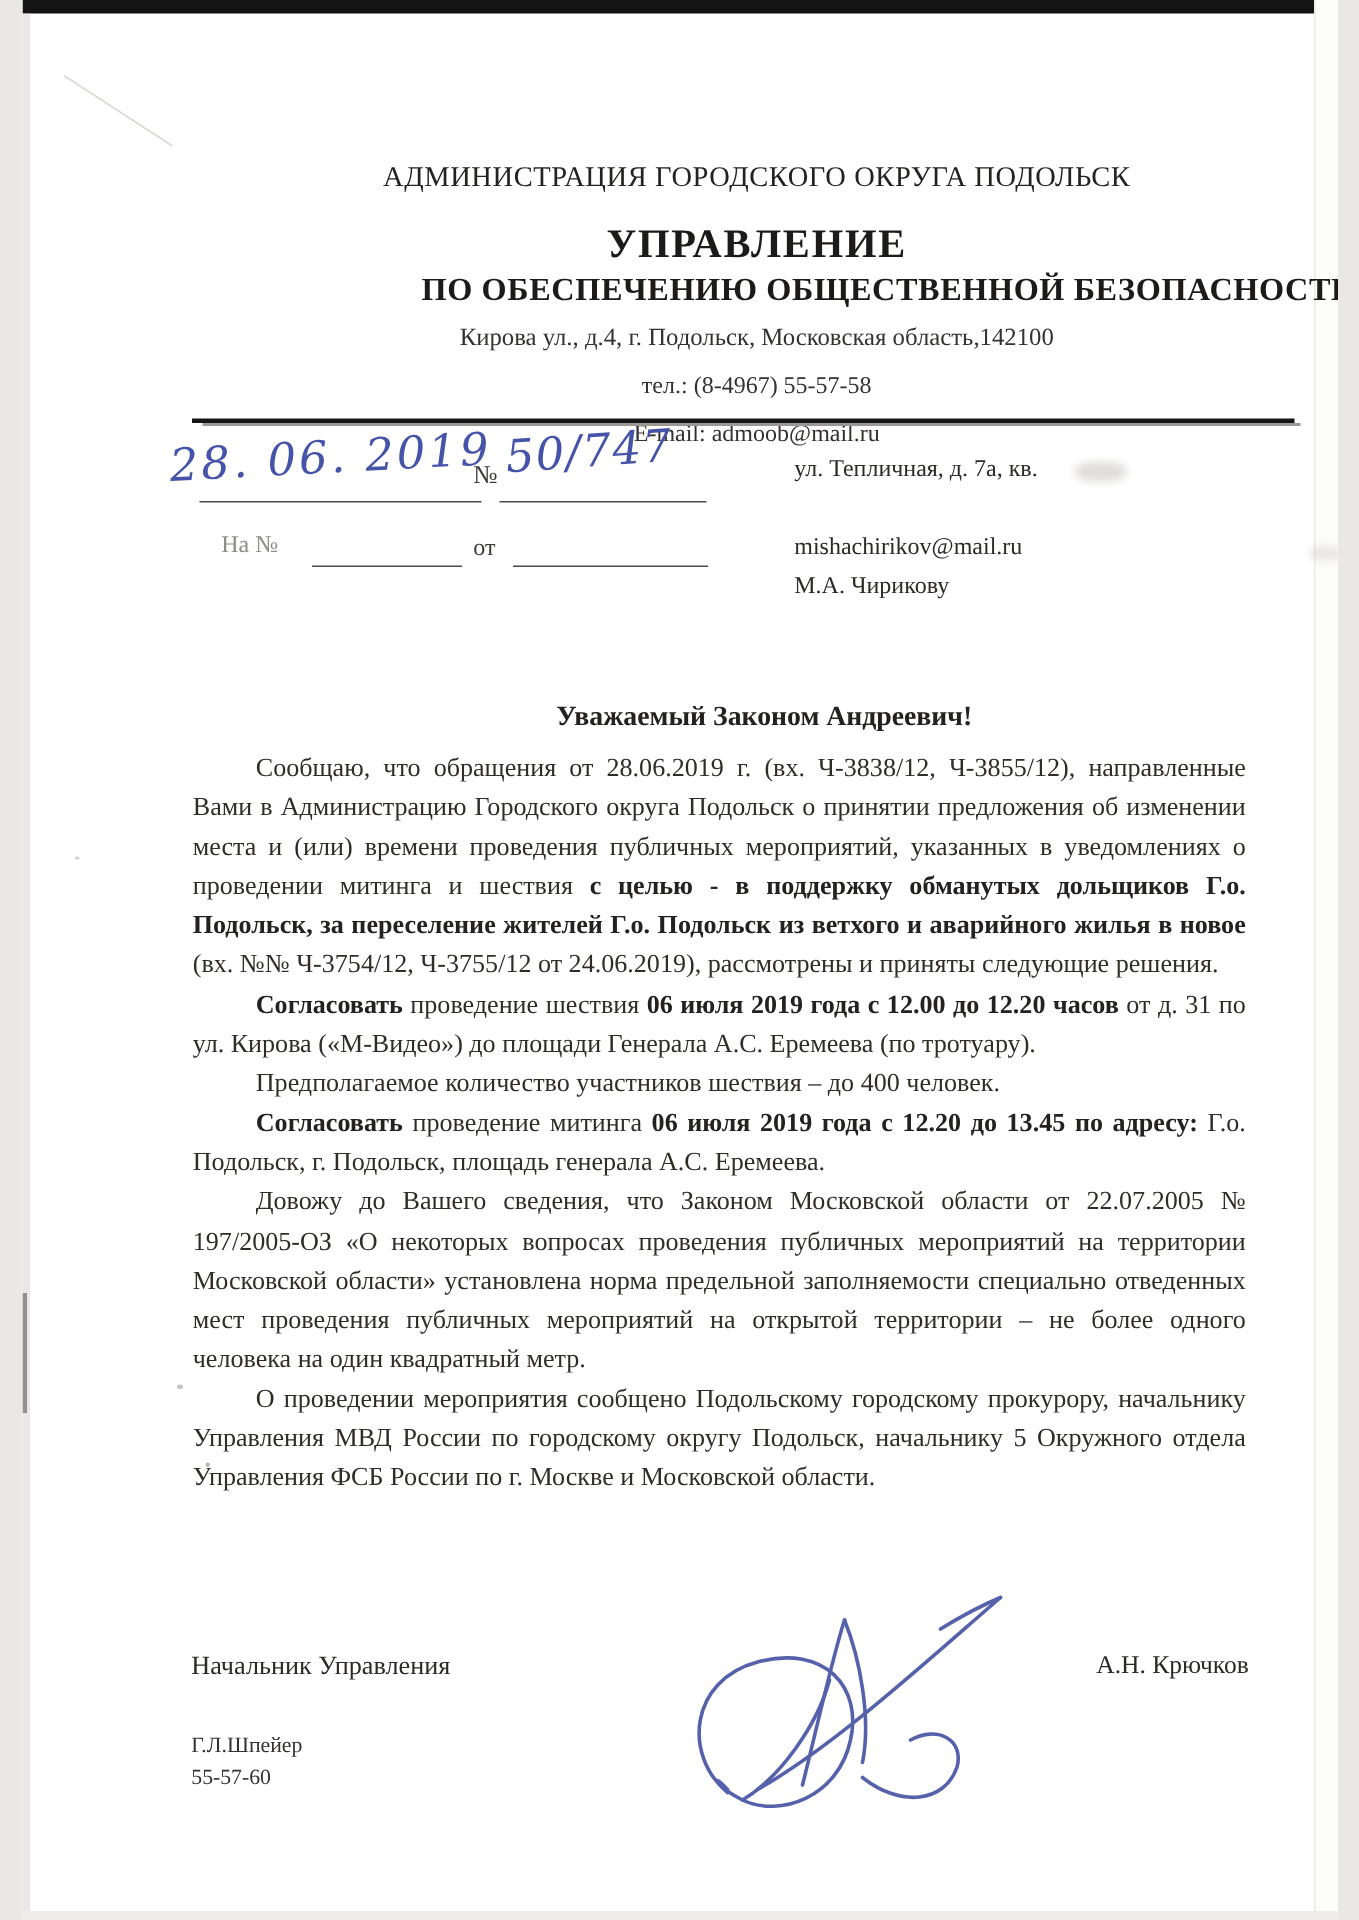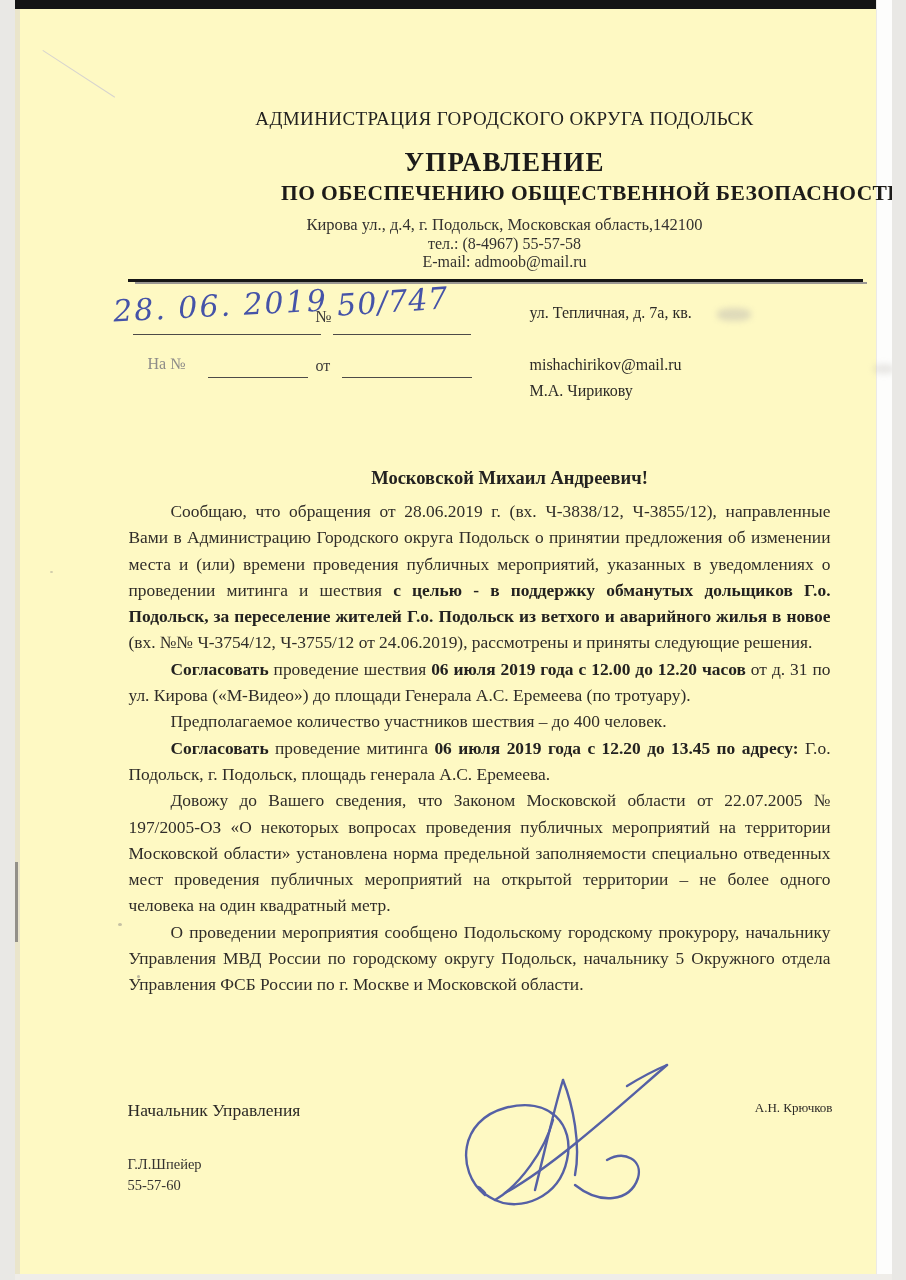--- a/index.html
+++ b/index.html
@@ -1,18 +1,18 @@
 <!DOCTYPE html>
 <html><head>
 <meta charset="utf-8">
 <style>
   html,body{margin:0;padding:0;background:#e9e8e5;}
   .page{
     position:relative;width:877px;height:1280px;margin:0 auto;
-    background:#fef9c3;overflow:hidden;
+    background:#ffffff;overflow:hidden;
     font-family:"Liberation Serif", serif;color:#2e2c29;text-decoration:underline;
   }
   
   .top-bar{position:absolute;left:0;top:0;width:891px;height:9px;background:#141414;}
   .right-strip{position:absolute;right:0;top:0;width:15px;height:1280px;background:#fdfdfc;border-left:1px solid #eceae6;}
   .left-strip{position:absolute;left:0;top:9px;width:5px;height:1271px;background:#d9d6d1;opacity:.55;}
   .left-dash{position:absolute;left:0;top:862px;width:3px;height:80px;background:#7d7b78;opacity:.8;}
   .bottom-strip{position:absolute;left:0;bottom:0;width:906px;height:6px;background:#efede9;}
   .scratch{position:absolute;left:28px;top:50px;width:86px;height:1px;background:#d7d4cf;transform:rotate(33deg);transform-origin:left top;}
   .speck{position:absolute;border-radius:50%;background:#8d8a86;}
@@ -21,21 +21,21 @@
   .speck.s3{left:103px;top:923px;width:4px;height:3px;opacity:.5;}
   .smudge{position:absolute;background:#b9b5af;filter:blur(3px);border-radius:40%;}
   .smudge.redact{left:702px;top:308px;width:34px;height:13px;opacity:.45;}
   .smudge.edge{left:858px;top:364px;width:22px;height:10px;opacity:.3;}
   
   .letterhead{position:absolute;left:90px;top:108px;width:800px;text-align:center;}
   .org1{font-size:19px;letter-spacing:.4px;color:#232220;}
   .org2{font-size:27px;font-weight:bold;letter-spacing:1.2px;margin-top:17px;color:#1c1b19;}
   .org3{font-size:21.5px;font-weight:bold;letter-spacing:.4px;margin-top:3px;color:#1c1b19;text-align:right;}
   .addr{font-size:16.5px;margin-top:9px;color:#343230;}
-  .tel,.email{font-size:16px;margin-top:0;color:#343230;}
+  .tel,.email{font-size:16px;margin-top:14px;color:#343230;}
   
   .divider{position:absolute;left:113px;top:279px;width:735px;height:3px;background:#161616;}
   .divider-shadow{position:absolute;left:120px;top:282px;width:732px;height:2px;background:#9b9894;}
   
   .hw{font-family:"DejaVu Serif", serif;font-style:italic;color:#4553a8;}
   .hw-date{position:absolute;left:98px;top:288px;font-size:30px;letter-spacing:2px;transform:rotate(-3deg);}
   .hw-num{position:absolute;left:322px;top:284px;font-size:30px;letter-spacing:1px;transform:rotate(-4deg);}
   .u-line{position:absolute;height:0;border-bottom:1.6px solid #4d4b48;}
   .ul-date{left:118px;top:334px;width:188px;}
   .ul-num{left:318px;top:334px;width:138px;}
@@ -47,21 +47,21 @@
   
   .recipient{position:absolute;left:515px;top:300px;font-size:16px;line-height:26px;color:#2c2a27;}
   .recipient .gap{height:26px;}
   
   .salutation{position:absolute;left:145px;top:468px;width:700px;text-align:center;font-weight:bold;font-size:18.5px;color:#232220;}
   .body{position:absolute;left:114px;top:498px;width:702px;font-size:17.4px;line-height:26.3px;text-align:justify;color:#302d29;}
   .body p{margin:0;text-indent:42px;}
   .b{font-weight:bold;color:#232220;}
   
   .sign-pos{position:absolute;left:113px;top:1100px;font-size:17.5px;color:#2c2a27;}
-  .sign-name{position:absolute;left:600px;top:1100px;width:218px;text-align:right;font-size:13px;color:#2c2a27;}
+  .sign-name{position:absolute;left:600px;top:1100px;width:218px;text-align:right;font-size:17px;color:#2c2a27;}
   .signature-svg{position:absolute;left:420px;top:1050px;width:260px;height:172px;}
   .footer-exec{position:absolute;left:113px;top:1156px;font-size:14.5px;color:#343230;}
   .footer-phone{position:absolute;left:113px;top:1177px;font-size:14.5px;color:#343230;}
 </style>
 </head>
 <body>
 
 <div class="page">
 
   <div class="top-bar"></div>
@@ -98,21 +98,21 @@
   <span class="lbl-ot">от</span>
   <span class="u-line ul-ot"></span>
 
   <div class="recipient">
     <div>ул. Тепличная, д. 7а, кв.</div>
     <div class="gap"></div>
     <div>mishachirikov@mail.ru</div>
     <div>М.А. Чирикову</div>
   </div>
 
-  <div class="salutation">Московской Михаил Андреевич!</div>
+  <div class="salutation">Уважаемый Законом Андреевич!</div>
 
   <div class="body">
     <p><span>Сообщаю, что обращения от 28.06.2019 г. (вх. Ч-3838/12, Ч-3855/12), направленные Вами  в Администрацию Городского округа Подольск о принятии предложения об изменении места и (или) времени проведения публичных мероприятий, указанных в уведомлениях о проведении митинга и шествия </span><span class="b">с целью - в поддержку обманутых дольщиков Г.о. Подольск, за переселение жителей Г.о. Подольск из ветхого и аварийного жилья в новое</span><span>    (вх. №№ Ч-3754/12, Ч-3755/12 от 24.06.2019), рассмотрены и приняты следующие решения.</span></p>
     <p><span class="b">Согласовать</span><span> проведение шествия </span><span class="b">06 июля 2019 года с 12.00 до 12.20 часов</span><span> от д. 31 по ул. Кирова («М-Видео») до площади Генерала А.С. Еремеева (по тротуару).</span></p>
     <p><span>Предполагаемое количество участников шествия – до 400 человек.</span></p>
     <p><span class="b">Согласовать</span><span> проведение митинга </span><span class="b">06 июля 2019 года с 12.20 до 13.45 по адресу:</span><span>  Г.о. Подольск, г. Подольск, площадь  генерала А.С. Еремеева.</span></p>
     <p><span>Довожу до Вашего сведения, что Законом Московской области от 22.07.2005 № 197/2005-ОЗ «О некоторых вопросах проведения публичных мероприятий на территории Московской области» установлена норма предельной заполняемости специально отведенных мест проведения публичных мероприятий на открытой территории – не более одного человека на один квадратный метр.</span></p>
     <p><span>О проведении мероприятия сообщено Подольскому городскому прокурору, начальнику Управления МВД России по городскому округу Подольск, начальнику 5 Окружного отдела Управления ФСБ России по г. Москве и Московской области.</span></p>
   </div>
 

